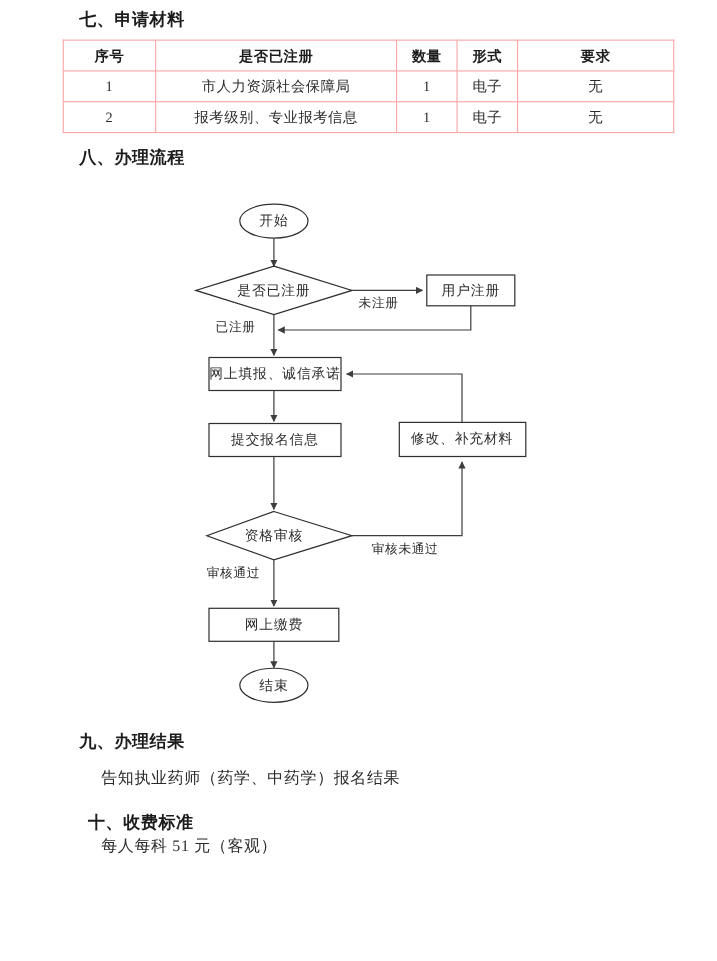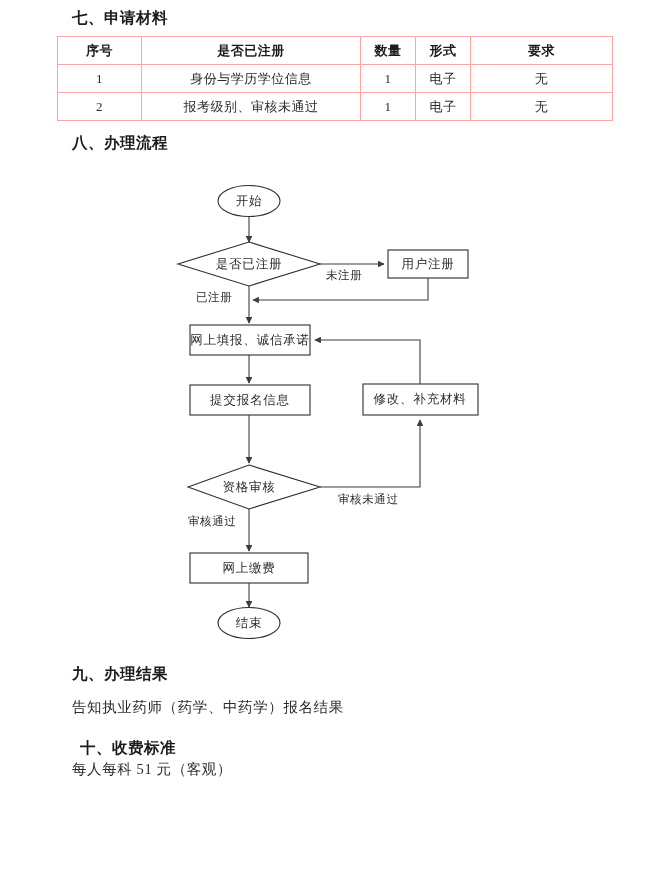--- a/index.html
+++ b/index.html
@@ -35,20 +35,21 @@
   }
 
   
   .body-text {
     position: absolute;
     font-family: "Liberation Serif", "DejaVu Serif", serif;
     font-size: 14.5px;
     color: #2b2b2b;
     white-space: nowrap;
     letter-spacing: 0.6px;
+    margin-left: 20px;
   }
 
   
   .doc-table {
     position: absolute;
     left: 57px;
     top: 36px;
     width: 555px;
     border-collapse: collapse;
     table-layout: fixed;
@@ -131,28 +132,28 @@
         <td>序号</td>
         <td>是否已注册</td>
         <td>数量</td>
         <td>形式</td>
         <td>要求</td>
       </tr>
     </thead>
     <tbody>
       <tr>
         <td>1</td>
-        <td>身份与学历学位信息</td>
+        <td>市人力资源社会保障局</td>
         <td>1</td>
         <td>电子</td>
         <td>无</td>
       </tr>
       <tr>
         <td>2</td>
-        <td>报考级别、审核未通过</td>
+        <td>报考级别、专业报考信息</td>
         <td>1</td>
         <td>电子</td>
         <td>无</td>
       </tr>
     </tbody>
   </table>
 
   <div class="heading" style="left:72px; top:133px;">八、办理流程</div>
 
   <div class="flow">

